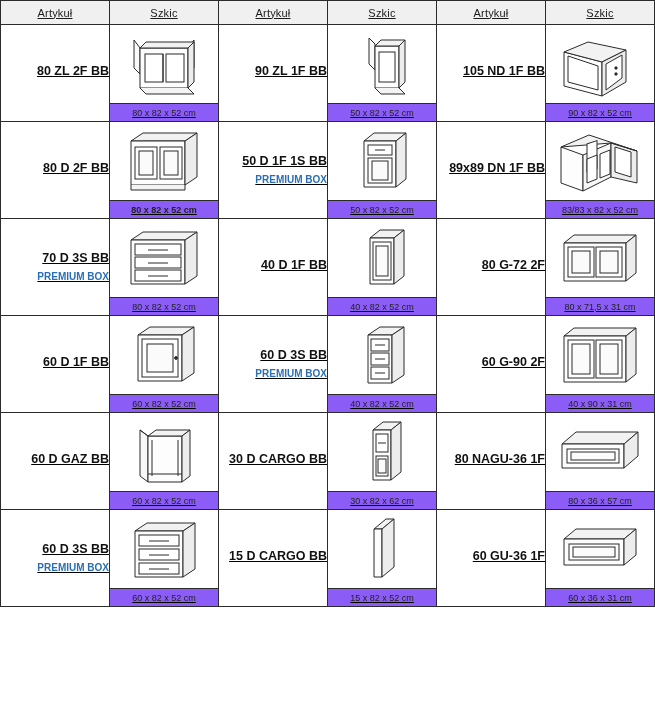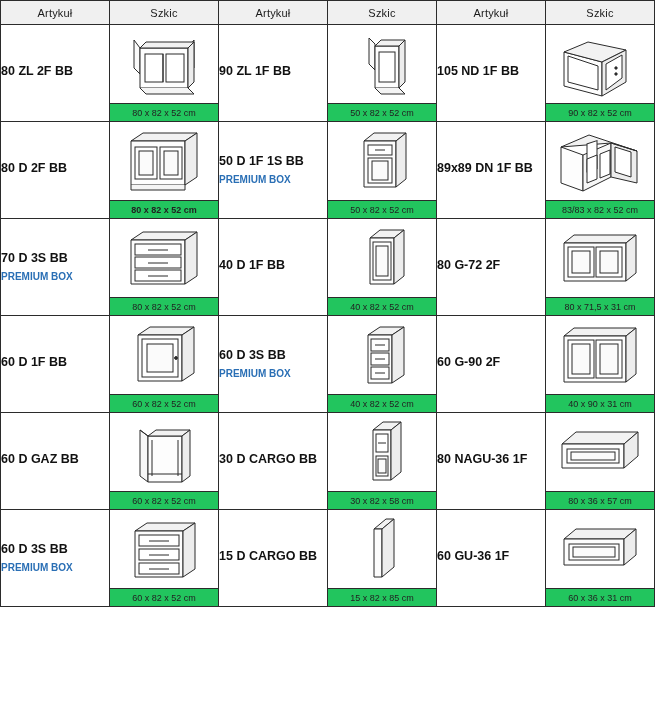--- a/index.html
+++ b/index.html
@@ -16,35 +16,36 @@
   }
   table.catalog {
     width: 655px;
     border-collapse: collapse;
     table-layout: fixed;
   }
   table.catalog th, table.catalog td {
     border: 1px solid #2b2b2b;
     padding: 0;
     vertical-align: middle;
+    text-decoration: underline;
   }
   thead th {
     height: 24px;
     font-size: 11px;
     font-weight: normal;
     color: #1a1a1a;
     background: #f0f0f0;
     text-align: center;
     letter-spacing: .2px;
   }
   col.name-col { width: 109px; }
   col.sketch-col { width: 109px; }
 
   td.name-cell {
-    text-align: left;
+    text-align: right;
     padding: 4px 3px;
     height: 96px;
     border-radius: 20px;
   }
   .name-text {
     font-size: 12.5px;
     font-weight: bold;
     color: #111111;
     line-height: 1.25;
     display: block;
@@ -72,21 +73,21 @@
   }
   .sketch-wrap svg { display: block; }
   .dim-bar {
     border-top: 1px solid #2b2b2b;
     height: 18px;
     display: flex;
     align-items: center;
     justify-content: center;
     font-size: 9px;
     color: #222222;
-    background: #22c55e;
+    background: #8b5cf6;
   }
   .dim-bar.bold { font-weight: bold; }
 </style>
 </head>
 <body>
 
 <div id="sheet">
   <table class="catalog">
     <colgroup>
       <col class="name-col">
@@ -377,21 +378,21 @@
             <svg width="58" height="72" viewBox="0 0 58 72" fill="none" stroke="#2b2b2b" stroke-width="1">
               <path d="M20 14 L38 14 L48 6 L30 6 Z" fill="#f2f2f2"></path>
               <path d="M20 14 L20 64 L38 64 L38 14 Z" fill="#fdfdfd"></path>
               <path d="M38 14 L48 6 L48 56 L38 64 Z" fill="#ededed"></path>
               <rect x="23" y="18" width="12" height="18" fill="#ffffff"></rect>
               <rect x="23" y="40" width="12" height="20" fill="#ffffff"></rect>
               <rect x="25" y="43" width="8" height="14" fill="#fbfbfb"></rect>
               <line x1="25" y1="27" x2="33" y2="27"></line>
             </svg>
           </div>
-          <div class="dim-bar">30 x 82 x 58 cm</div>
+          <div class="dim-bar">30 x 82 x 62 cm</div>
         </td>
 
         <td class="name-cell">
           <span class="name-text">80 NAGU-36 1F</span>
           <span class="premium-text"></span>
         </td>
         <td class="sketch-cell">
           <div class="sketch-wrap">
             <svg width="92" height="56" viewBox="0 0 92 56" fill="none" stroke="#2b2b2b" stroke-width="1">
               <path d="M8 20 L70 20 L84 8 L22 8 Z" fill="#f2f2f2"></path>
@@ -432,21 +433,21 @@
           <span class="premium-text"></span>
         </td>
         <td class="sketch-cell">
           <div class="sketch-wrap">
             <svg width="48" height="72" viewBox="0 0 48 72" fill="none" stroke="#2b2b2b" stroke-width="1">
               <path d="M16 16 L24 16 L36 6 L28 6 Z" fill="#f2f2f2"></path>
               <path d="M16 16 L16 64 L24 64 L24 16 Z" fill="#fdfdfd"></path>
               <path d="M24 16 L36 6 L36 54 L24 64 Z" fill="#ededed"></path>
             </svg>
           </div>
-          <div class="dim-bar">15 x 82 x 85 cm</div>
+          <div class="dim-bar">15 x 82 x 52 cm</div>
         </td>
 
         <td class="name-cell">
           <span class="name-text">60 GU-36 1F</span>
           <span class="premium-text"></span>
         </td>
         <td class="sketch-cell">
           <div class="sketch-wrap">
             <svg width="92" height="56" viewBox="0 0 92 56" fill="none" stroke="#2b2b2b" stroke-width="1">
               <path d="M10 18 L70 18 L82 8 L22 8 Z" fill="#f2f2f2"></path>

